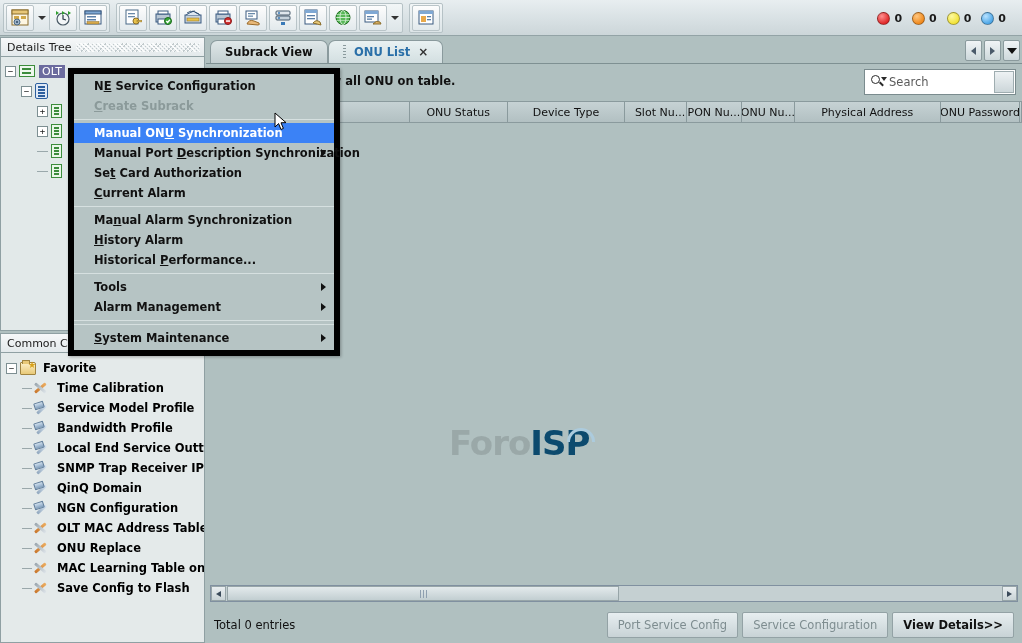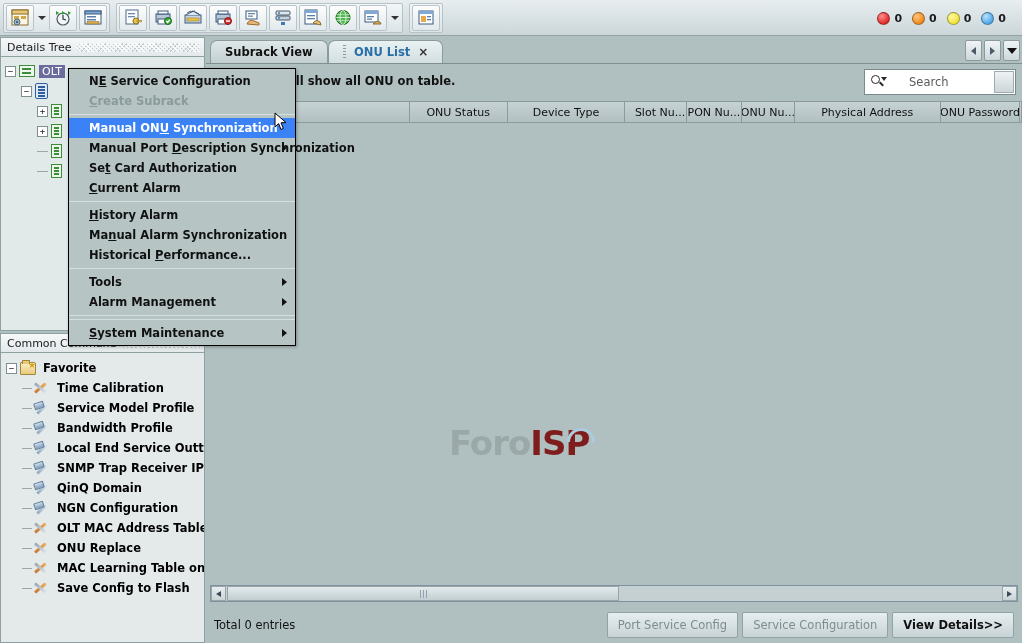--- a/index.html
+++ b/index.html
@@ -166,42 +166,42 @@
   .hint { position:absolute; left:8px; top:10px; font-size:11.5px; font-weight:bold; color:#111; }
   .searchbox {
     position:absolute; right:6px; top:5px; width:152px; height:26px;
     border:1px solid #7a8b8e; background:#fff;
     display:flex; align-items:center; padding-left:6px;
   }
   .search-ico { position:relative; width:14px;height:14px;margin-right:4px; flex:none; }
   .search-ico .lens{position:absolute;left:0;top:0;width:9px;height:9px;border:1.6px solid #2a2a2a;border-radius:50%;}
   .search-ico .hand{position:absolute;left:8px;top:8px;width:5px;height:1.8px;background:#2a2a2a;transform:rotate(45deg);}
   .search-ico .cv{position:absolute;left:10px;top:2px;width:0;height:0;border-left:3px solid transparent;border-right:3px solid transparent;border-top:4px solid #2a2a2a;}
-  .search-ph { color:#5a5a5a; font-size:11.5px;margin-left:20px; }
+  .search-ph { color:#5a5a5a; font-size:11.5px; }
   .search-btn { position:absolute; right:1px; top:1px; width:20px; height:22px;
     background:linear-gradient(180deg,#eef2f4,#ccd6d9); border:1px solid #9fadb0; cursor:pointer;}
 
   .table-head {
     position:absolute; left:0; top:37px; width:816px; height:22px;
     display:flex; border-top:1px solid #8a9a9d; border-bottom:1px solid #8a9a9d;
     background:linear-gradient(180deg,#c6d2d4,#b2c0c2);
   }
   .th {
     height:20px; display:flex; align-items:center; justify-content:center;
     border-right:1px solid #8a9a9d; font-size:11px; color:#111;
     overflow:hidden; white-space:nowrap; cursor:pointer;
   }
   .grid-body { position:absolute; left:0; top:59px; width:816px; height:480px; background:#b0c0c0; }
 
   .watermark {
     position:absolute; left:243px; top:300px; width:200px; height:50px;
     font-size:34px; font-weight:bold; letter-spacing:-1px; user-select:none;
   }
   .wm-foro { color:#9aa8a8; }
-  .wm-isp { color:#7f1d1d; }
+  .wm-isp { color:#0c4a6e; }
   .wm-arc { position:absolute; left:118px; top:5px; width:28px;height:14px;
     border:3px solid #accbdd; border-bottom:none; border-radius:14px 14px 0 0;}
 
   .hscroll {
     position:absolute; left:4px; bottom:41px; width:808px; height:17px;
     border:1px solid #8090a0; background:#c5d0d2; display:flex; align-items:center;
   }
   .hs-btn { width:15px;height:15px;background:linear-gradient(180deg,#e9eef0,#c9d3d6);
     border:1px solid #97a5a8; display:flex;align-items:center;justify-content:center;cursor:pointer;flex:none;}
   .hs-btn.l::after{content:"";width:0;height:0;border-top:3.5px solid transparent;border-bottom:3.5px solid transparent;border-right:5px solid #3a4a5a;}
@@ -223,22 +223,22 @@
     border:1px solid #93a2a5; border-radius:2px;
     background:linear-gradient(180deg,#e7eef0,#c8d3d6);
     display:flex;align-items:center;justify-content:center;
     font-size:11.5px; cursor:pointer;
   }
   .btn.disabled { color:#7e8d90; cursor:default; }
   .btn.strong { font-weight:bold; color:#111; }
 
   
   .ctxmenu {
-    position:absolute; left:68px; top:68px; width:228px;
-    background:#b6c4c4; border:1px solid #000000;
+    position:absolute; left:68px; top:68px; width:272px;
+    background:#b6c4c4; border:6px solid #000000;
     box-shadow:1px 1px 3px rgba(0,0,0,.3); z-index:50;
     padding: 2px 0;
   }
   .mi {
     height:20px; display:flex; align-items:center; padding:0 12px 0 20px;
     font-size:11.5px; font-weight:bold; color:#111; white-space:nowrap; cursor:pointer;
     position:relative;
   }
   .mi.disabled { color:#8b9a9a; cursor:default; }
   .mi.highlight { background:#3b82f6; color:#fff; }
@@ -606,24 +606,24 @@
         <span class="arr"></span>
       </div>
       <div class="mi">
         <span>Se<u>t</u> Card Authorization</span>
       </div>
       <div class="mi">
         <span><u>C</u>urrent Alarm</span>
       </div>
       <div class="msep"></div>
       <div class="mi">
+        <span>Ma<u>n</u>ual Alarm Synchronization</span>
+      </div>
+      <div class="mi">
         <span><u>H</u>istory Alarm</span>
-      </div>
-      <div class="mi">
-        <span>Ma<u>n</u>ual Alarm Synchronization</span>
       </div>
       <div class="mi">
         <span>Historical <u>P</u>erformance...</span>
       </div>
       <div class="msep"></div>
       <div class="mi">
         <span>Tools</span>
         <span class="arr"></span>
       </div>
       <div class="mi">

